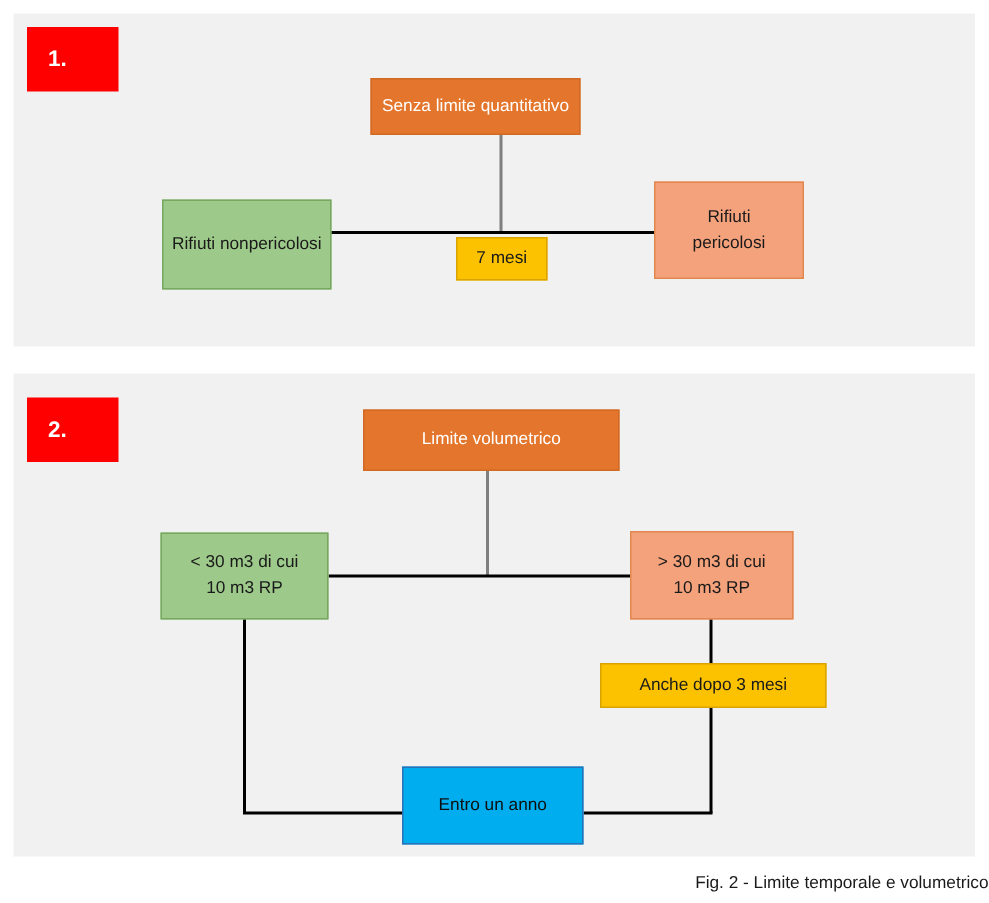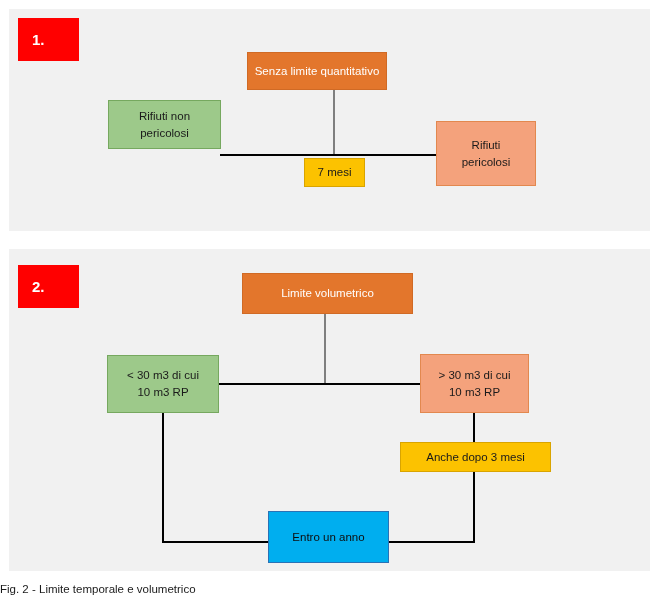--- a/index.html
+++ b/index.html
@@ -91,42 +91,42 @@
     z-index: 1;
   }
   .h { height: 1.6px; }
   .v { width: 1.6px; }
   .vg { width: 2.2px; }
 
   .caption {
     position: absolute;
     left: 0;
     width: 659px;
-    text-align: left;
+    text-align: right;
     font-size: 11.5px;
     color: #1a1a1a;
     font-family: "Liberation Sans", sans-serif;
   }
 </style>
 </head>
 <body>
 
 <div id="root">
 
   <div class="panel" id="panel-1">
 
     <div class="marker" style="left:9px; top:9px; width:61px; height:43px;">1.</div>
 
     <div class="conn-gray vg" style="left:324px; top:80px; height:66px;"></div>
 
     <div class="conn h" style="left:211px; top:145px; width:216px;"></div>
 
     <div class="node node-orange" style="left:238px; top:43px; width:140px; height:38px;">Senza limite quantitativo</div>
 
-    <div class="node node-green" style="left:99px; top:91px; width:113px; height:49px; flex-direction:column;">
+    <div class="node node-green" style="left:99px; top:124px; width:113px; height:60px; flex-direction:row;">
       <span>Rifiuti non</span>
       <span>pericolosi</span>
     </div>
 
     <div class="node node-salmon" style="left:427px; top:112px; width:100px; height:65px; flex-direction:column;text-align:right;">
       <span>Rifiuti</span>
       <span>pericolosi</span>
     </div>
 
     <div class="node node-yellow" style="left:295px; top:149px; width:61px; height:29px;">7 mesi</div>

